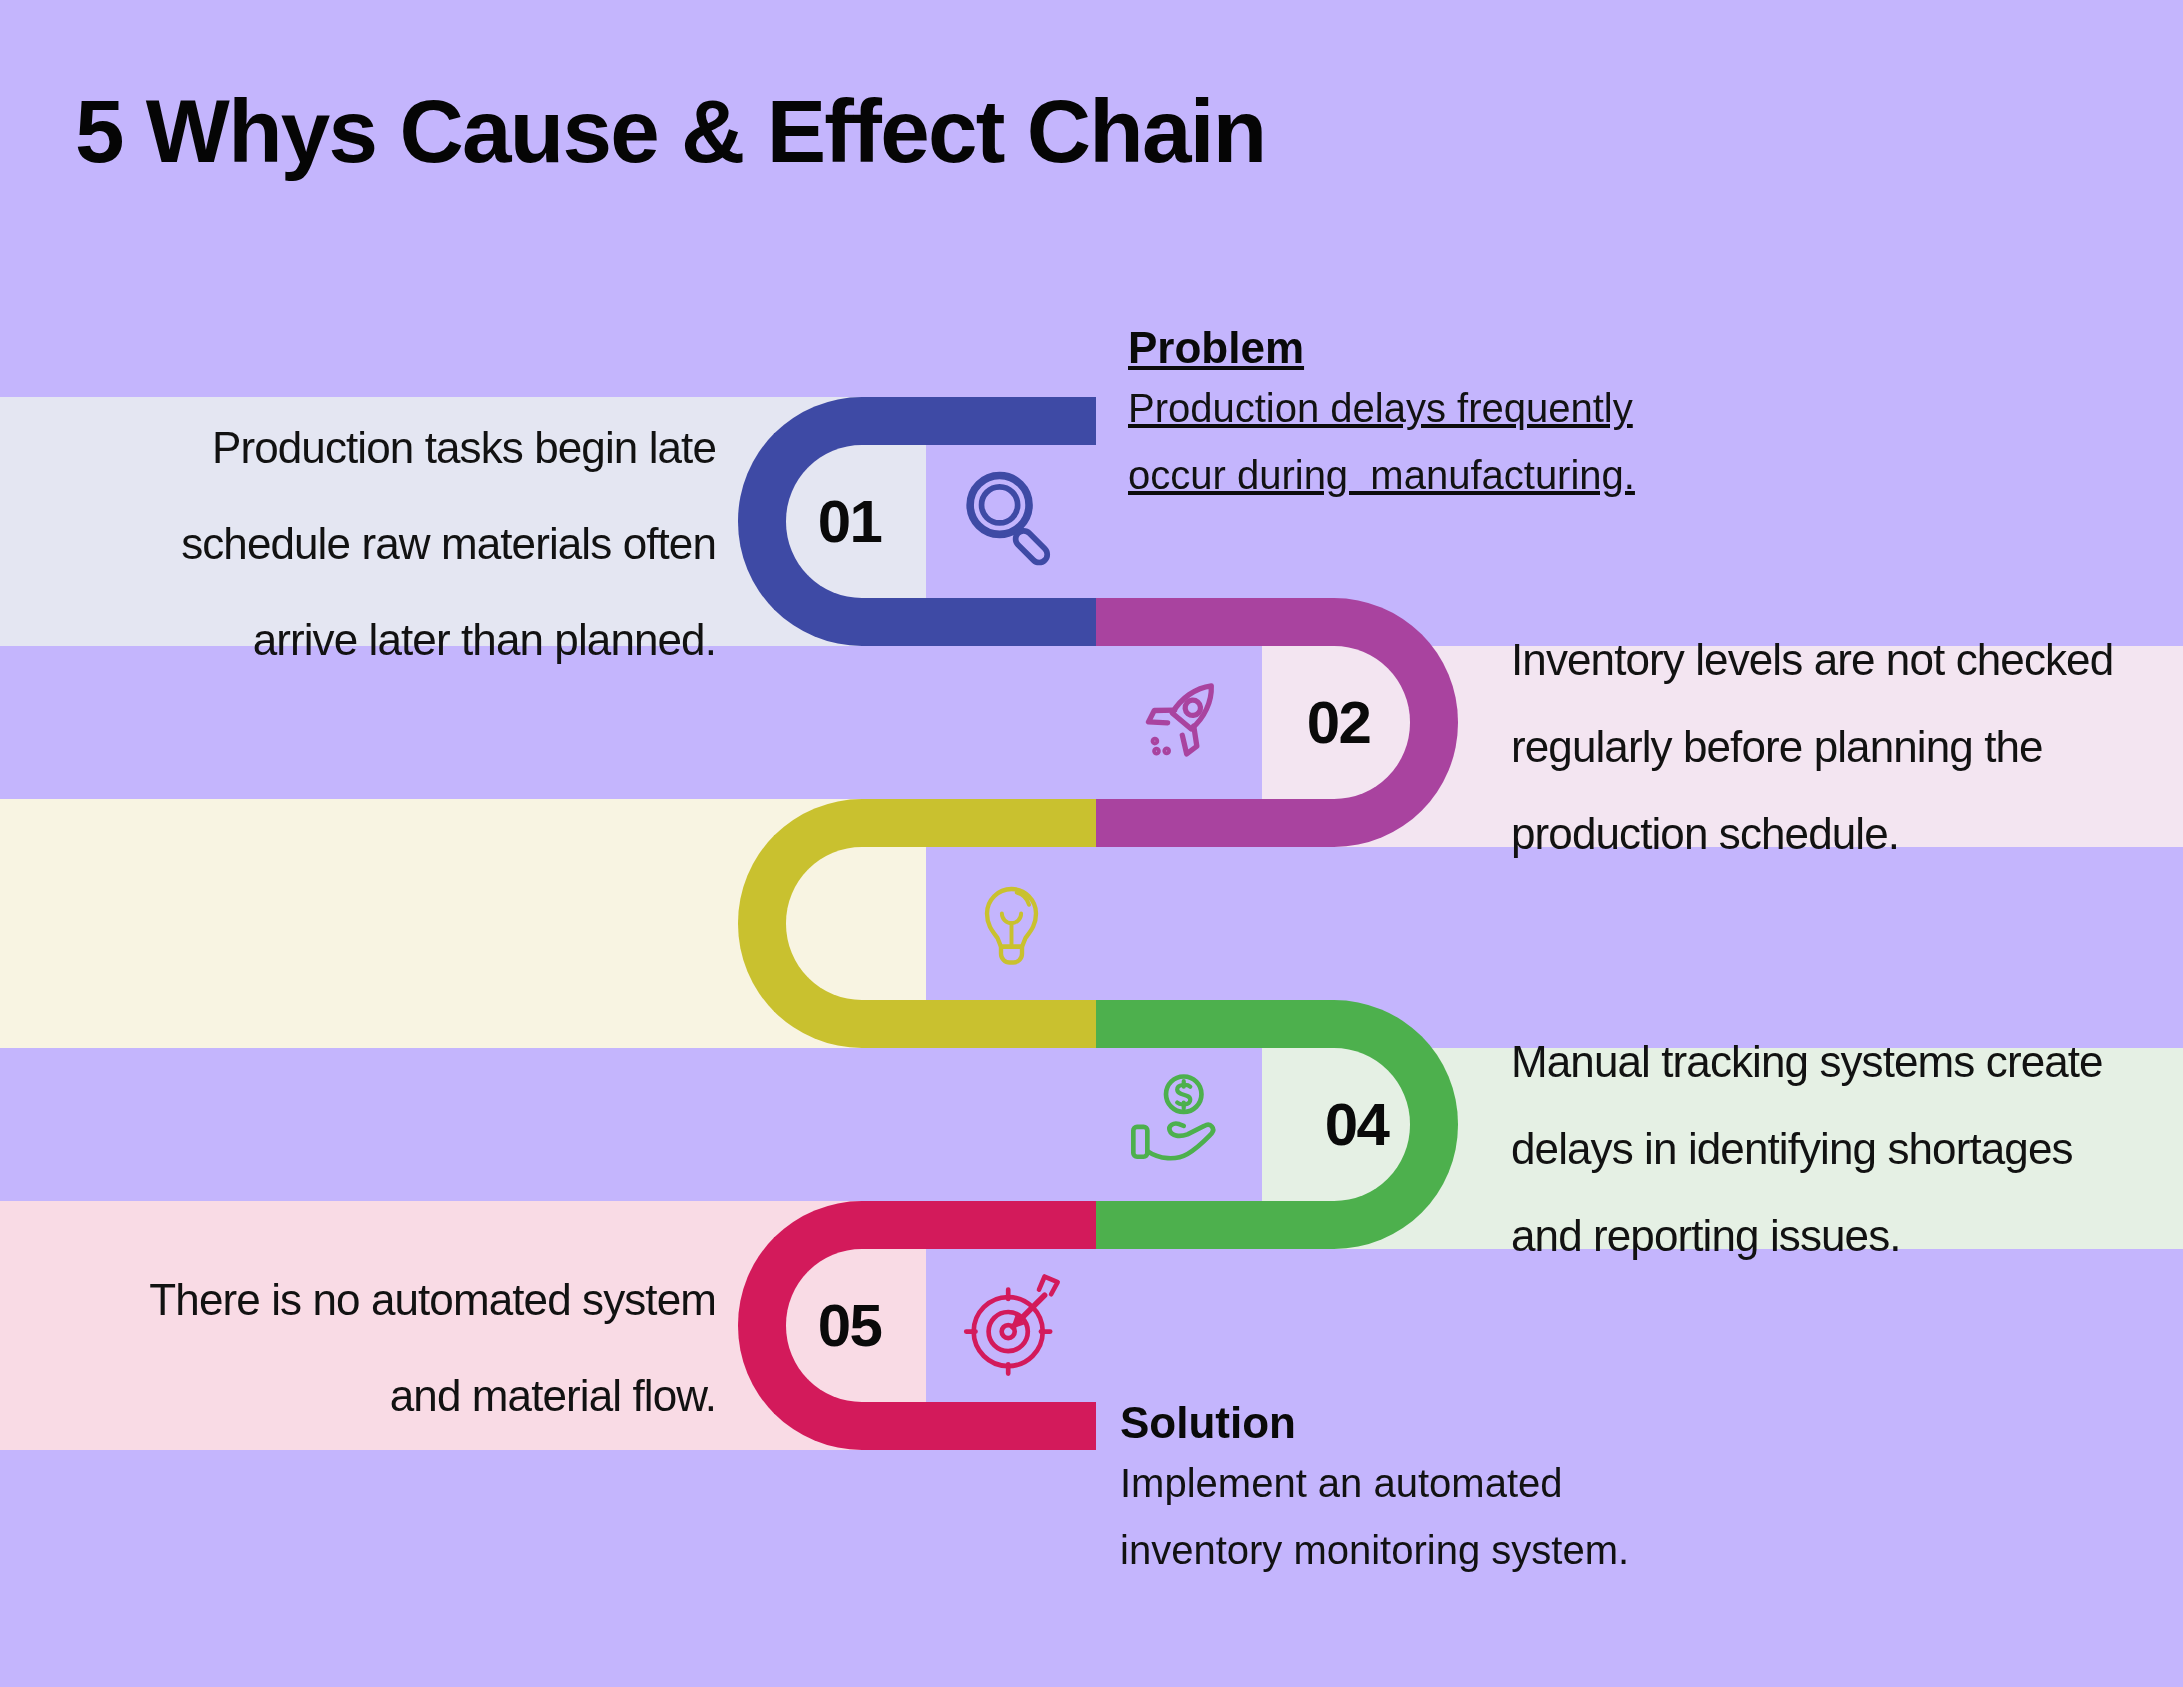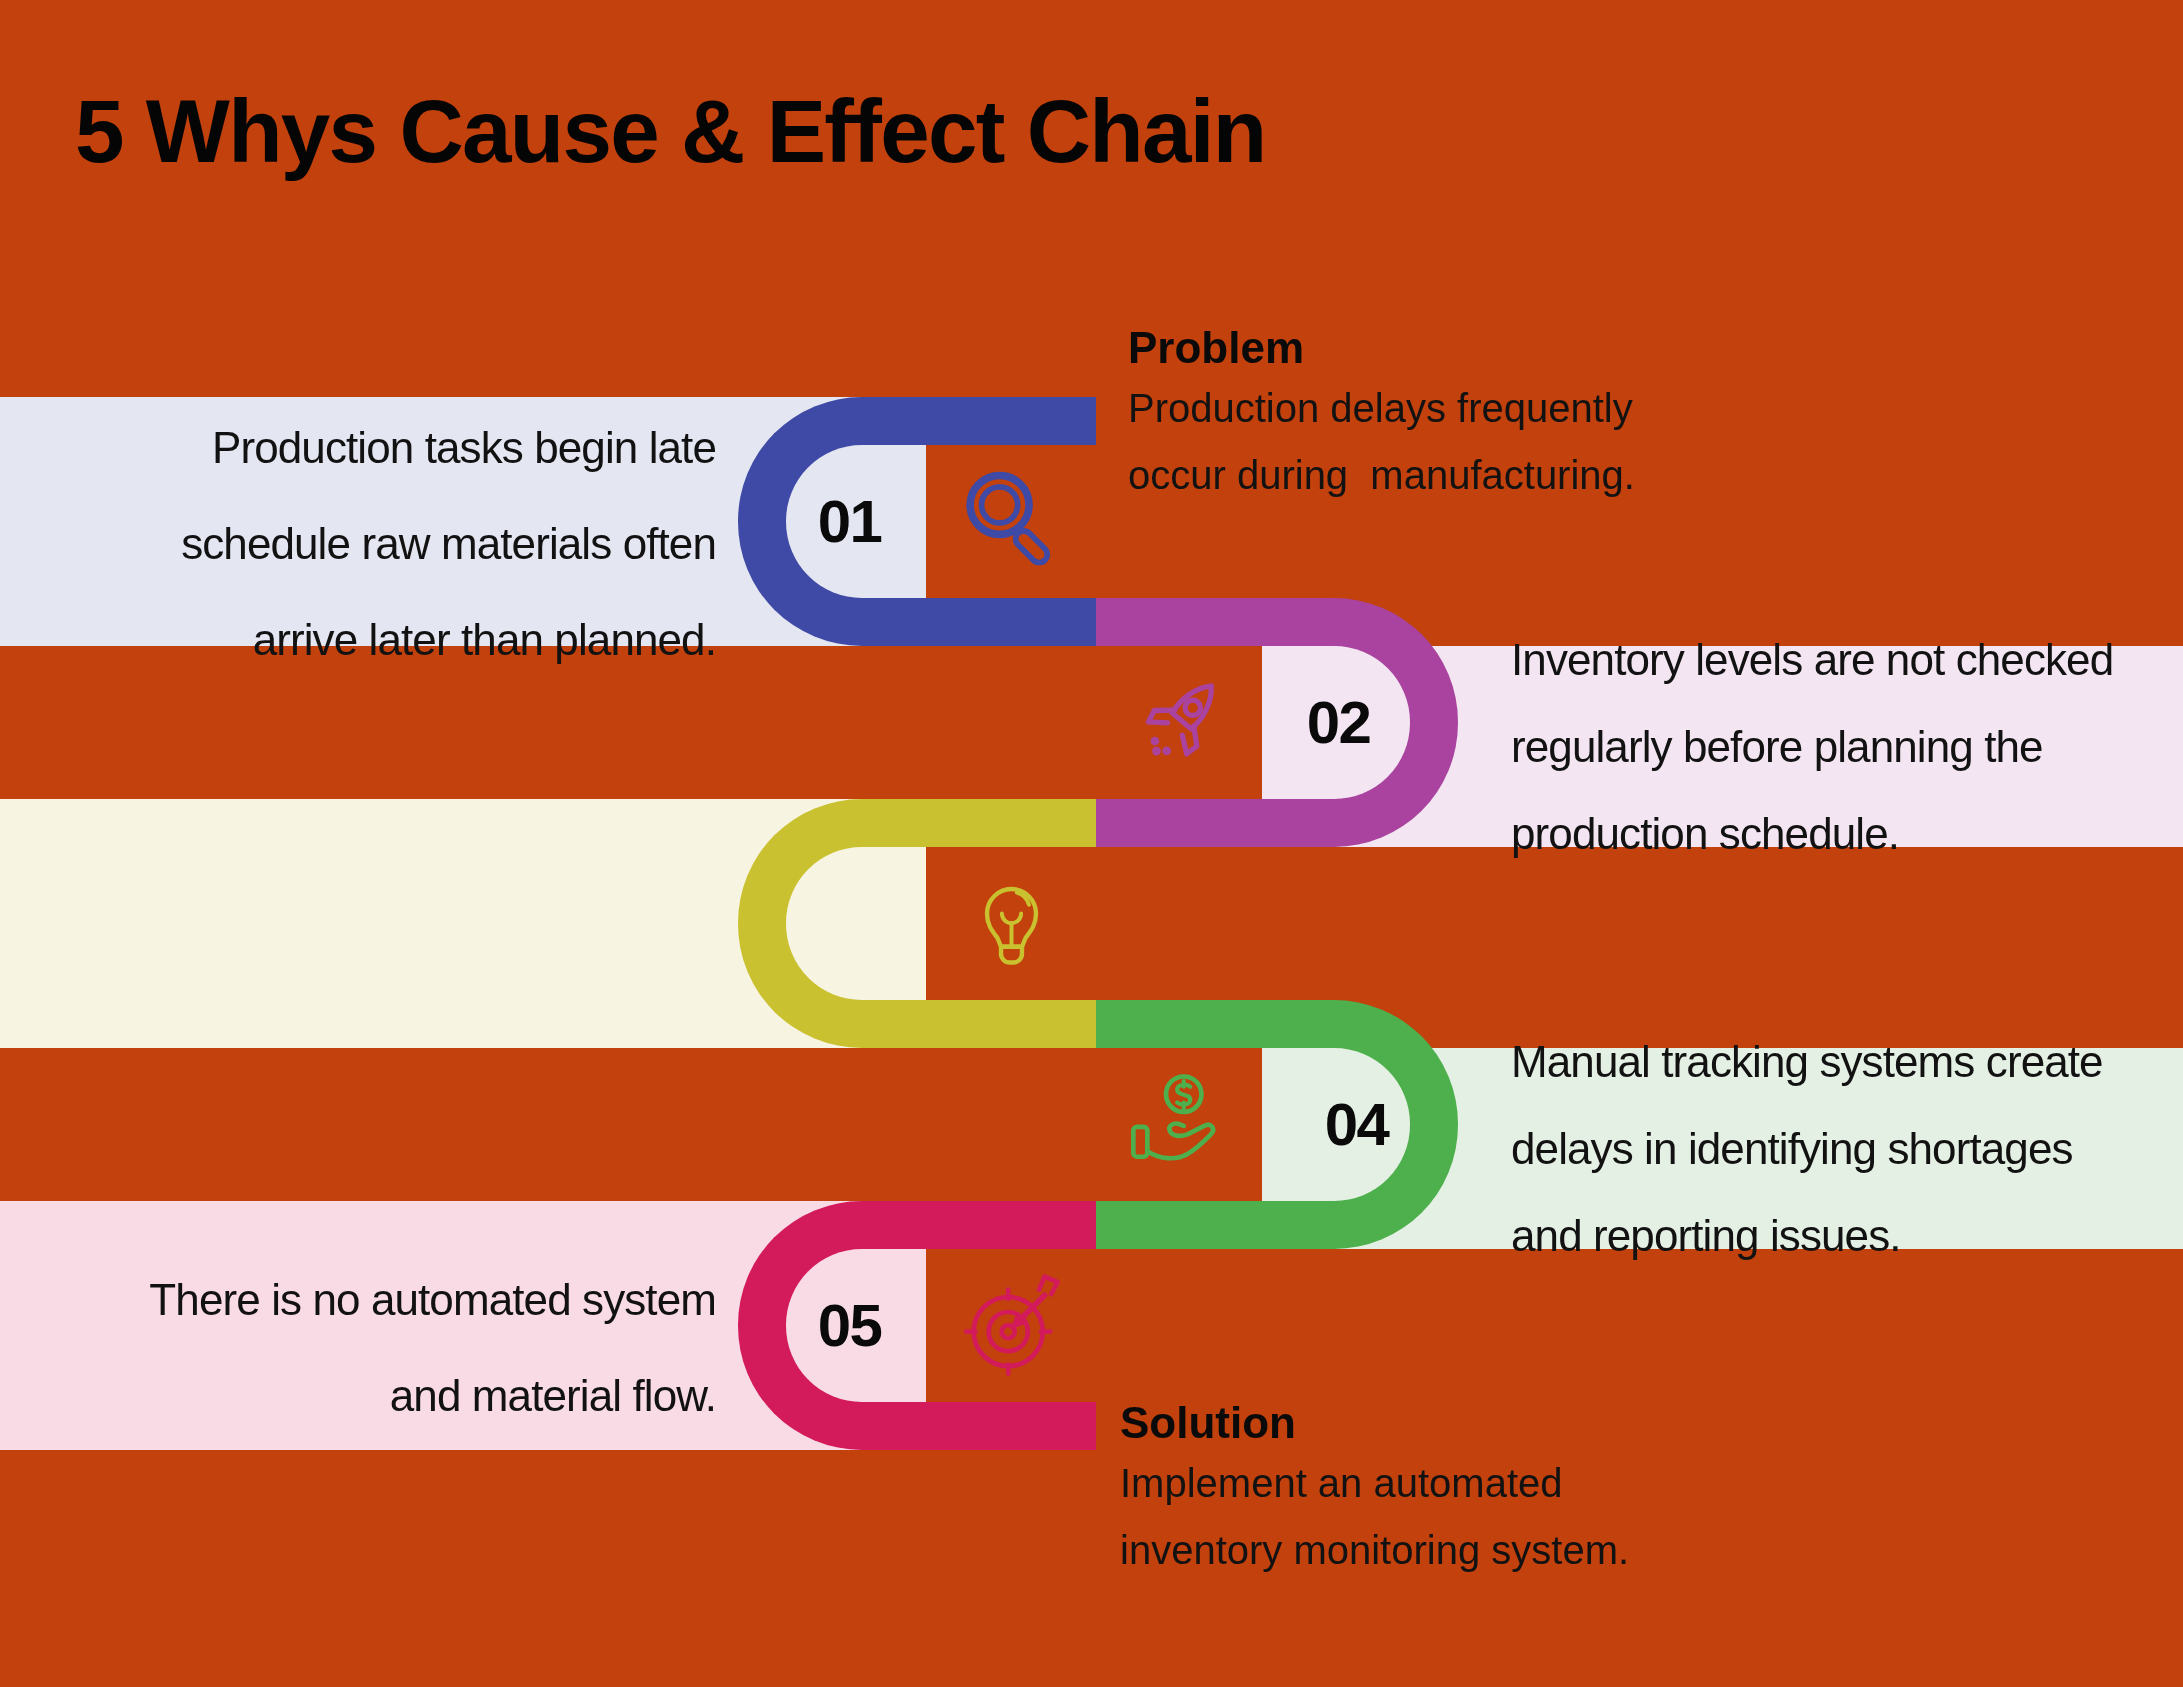--- a/index.html
+++ b/index.html
@@ -1,17 +1,17 @@
 <!DOCTYPE html>
 <html style="font-size:14px"><head>
 <meta charset="utf-8">
 <style>
   html,body{margin:0;padding:0;background:#ffffff;}
   .canvas{
-    position:relative;width:2184px;height:1687px;background:#c2410c;
+    position:relative;width:2184px;height:1687px;background:#c4b5fd;
     font-family:"Liberation Sans", sans-serif;color:#0c0c0c;overflow:hidden;
   }
   .title{
     position:absolute;left:75px;top:80px;font-size:89px;font-weight:900;
     letter-spacing:-1.7px;color:#050505;white-space:nowrap;
   }
   .panel{position:absolute;background:var(--panel);z-index:1;}
   .shape{
     position:absolute;box-sizing:border-box;border:48px solid var(--c);
     background:transparent;z-index:2;
@@ -62,21 +62,21 @@
   .s4-num{left:1262px;top:1048px;width:153px;height:153px;padding-left:18px;}
   .s4-icon{left:1099px;top:1048px;width:162px;height:153px;}
   .s4-text{left:1511px;top:1048px;width:673px;height:201px;}
 
   .s5-panel{left:0;top:1201px;width:926px;height:249px;}
   .s5-shape{left:738px;top:1201px;width:358px;height:249px;}
   .s5-num{left:773px;top:1249px;width:153px;height:153px;}
   .s5-icon{left:926px;top:1249px;width:170px;height:153px;}
   .s5-text{left:35px;top:1201px;width:681px;height:249px;}
 
-  .problem-note{left:1128px;top:321px;width:611px;}
+  .problem-note{left:1128px;top:321px;width:611px;text-decoration:underline;}
   .solution-note{left:1120px;top:1396px;width:611px;}
 </style>
 </head>
 <body>
 
 <div class="canvas">
 
   <div class="title">5 Whys Cause &amp; Effect Chain</div>
 
   <div class="note problem-note">

